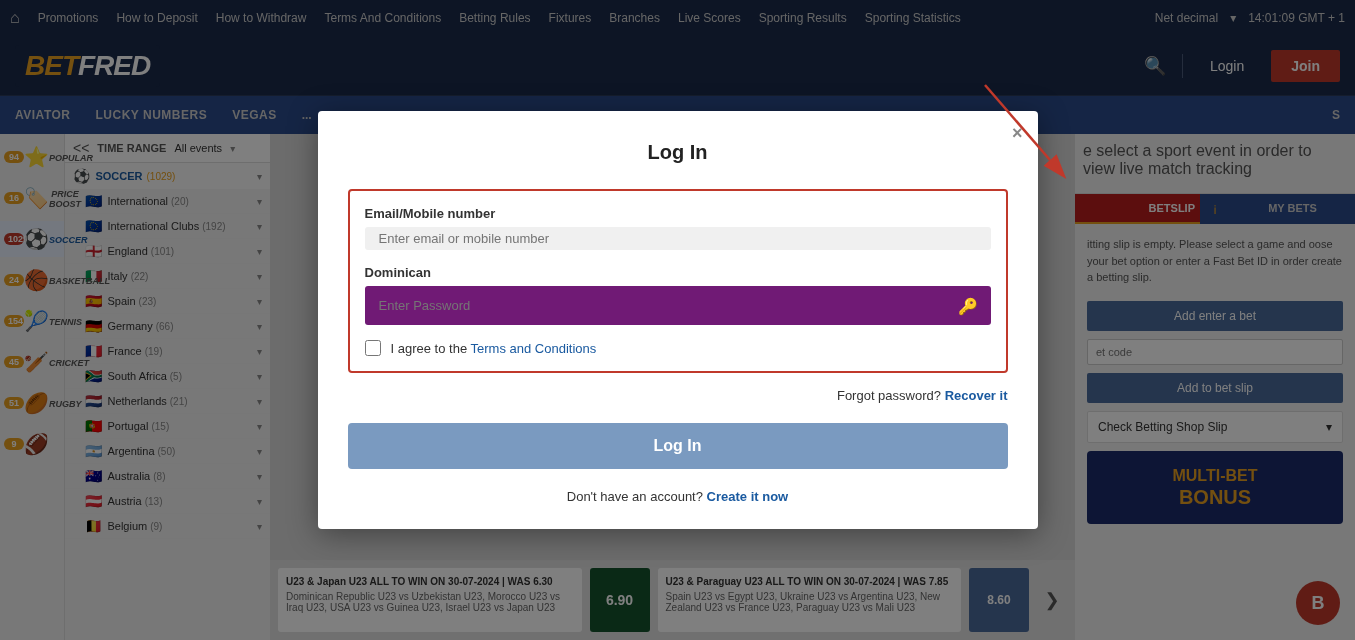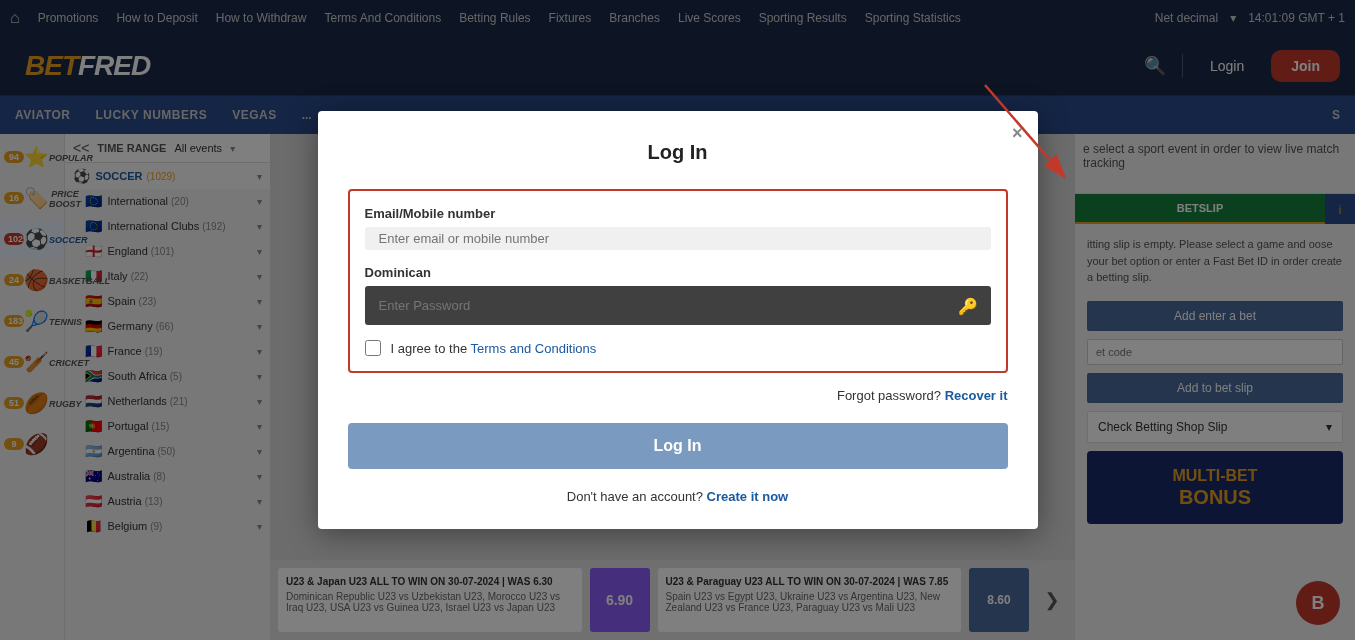--- a/index.html
+++ b/index.html
@@ -85,21 +85,21 @@
       padding: 6px 12px;
     }
     .join-btn {
       background: #c0392b;
       border: none;
       color: #fff;
       font-size: 14px;
       font-weight: bold;
       cursor: pointer;
       padding: 8px 20px;
-      border-radius: 10px;
+      border-radius: 2px;
     }
 
     
     .sec-nav {
       background: #2a4a8a;
       height: 38px;
       display: flex;
       align-items: center;
       padding: 0 15px;
       gap: 25px;
@@ -234,23 +234,24 @@
     .betslip-tab {
       flex: 1;
       padding: 8px 5px;
       text-align: center;
       font-size: 11px;
       font-weight: bold;
       color: #ccc;
       cursor: pointer;
     }
     .betslip-tab.active {
-      background: #15803d;
+      background: #b91c1c;
       color: #fff;
       border-bottom: 2px solid #e8a020;
+      text-align: right;
     }
     .betslip-content {
       padding: 12px;
       flex: 1;
       background: #f0f0f0;
     }
     .betslip-empty-msg {
       font-size: 11px;
       color: #555;
       line-height: 1.5;
@@ -374,21 +375,21 @@
       border-radius: 3px;
       outline: none;
     }
     .form-input-password {
       position: relative;
     }
     .form-input-password input {
       width: 100%;
       padding: 12px 40px 12px 14px;
       border: none;
-      background: #404040;
+      background: #701a75;
       font-size: 13px;
       color: #aaa;
       border-radius: 3px;
       outline: none;
     }
     .password-icon {
       position: absolute;
       right: 12px;
       top: 50%;
       transform: translateY(-50%);
@@ -529,21 +530,21 @@
       <span class="badge" style="background:#c0392b;">1029</span>
       <span class="s-icon">⚽</span>
       <span class="s-label">SOCCER</span>
     </div>
     <div class="sport-icon-item">
       <span class="badge">24</span>
       <span class="s-icon">🏀</span>
       <span class="s-label">BASKETBALL</span>
     </div>
     <div class="sport-icon-item">
-      <span class="badge">183</span>
+      <span class="badge">154</span>
       <span class="s-icon">🎾</span>
       <span class="s-label">TENNIS</span>
     </div>
     <div class="sport-icon-item">
       <span class="badge">45</span>
       <span class="s-icon">🏏</span>
       <span class="s-label">CRICKET</span>
     </div>
     <div class="sport-icon-item">
       <span class="badge">51</span>
@@ -659,44 +660,45 @@
   </div>
 
   <div class="content-area">
     <div style="padding:8px; height:100%; overflow:hidden; background:#d8d8d8;">
 
       <div style="position:absolute; bottom:0; left:270px; right:280px; background:#e0e0e0; padding:8px; display:flex; gap:8px; height:80px; overflow:hidden;justify-content:flex-end;">
         <div style="background:#fff; border-radius:3px; padding:8px; flex:1; font-size:10px; color:#333;">
           <div style="font-weight:bold; margin-bottom:4px;">U23 &amp; Japan U23 ALL TO WIN ON 30-07-2024 | WAS 6.30</div>
           <div style="color:#666;">Dominican Republic U23 vs Uzbekistan U23, Morocco U23 vs Iraq U23, USA U23 vs Guinea U23, Israel U23 vs Japan U23</div>
         </div>
-        <div style="background:#8b5cf6; border-radius:3px; padding:8px; width:60px; display:flex; align-items:center; justify-content:center;">
+        <div style="background:#14532d; border-radius:3px; padding:8px; width:60px; display:flex; align-items:center; justify-content:center;">
           <span style="color:#fff; font-size:14px; font-weight:bold;">6.90</span>
         </div>
         <div style="background:#fff; border-radius:3px; padding:8px; flex:1; font-size:10px; color:#333;">
           <div style="font-weight:bold; margin-bottom:4px;">U23 &amp; Paraguay U23 ALL TO WIN ON 30-07-2024 | WAS 7.85</div>
           <div style="color:#666;">Spain U23 vs Egypt U23, Ukraine U23 vs Argentina U23, New Zealand U23 vs France U23, Paraguay U23 vs Mali U23</div>
         </div>
         <div style="background:#4a6a9a; border-radius:3px; padding:8px; width:60px; display:flex; align-items:center; justify-content:center;">
           <span style="color:#fff; font-size:12px; font-weight:bold;">8.60</span>
         </div>
         <div style="display:flex; align-items:center; justify-content:center; width:30px;">
           <span style="font-size:18px; color:#555; cursor:pointer;">❯</span>
         </div>
       </div>
     </div>
   </div>
 
   <div class="right-panel">
-    <div style="background:#f0f0f0; padding:8px; font-size:12px; color:#555; border-bottom:1px solid #ddd; min-height:60px;">
+    <div style="background:#f0f0f0; padding:8px; font-size:16px; color:#555; border-bottom:1px solid #ddd; min-height:60px;">
       <span>e select a sport event in order to view live match tracking</span>
     </div>
     <div class="betslip-tabs">
       <div class="betslip-tab active">BETSLIP</div>
       <div style="width:30px;display:flex;align-items:center;justify-content:center;color:#e8a020;font-size:12px;">ℹ</div>
+      <div class="betslip-tab">MY BETS</div>
     </div>
     <div class="betslip-content">
       <p class="betslip-empty-msg">itting slip is empty. Please select a game and oose your bet option or enter a Fast Bet ID in order create a betting slip.</p>
       <button class="add-book-bet-btn">Add enter a bet</button>
       <input class="bet-code-input" type="text" placeholder="et code" style="">
       <button class="add-bet-slip-btn">Add to bet slip</button>
       <div class="check-betting-shop">
         <span>Check Betting Shop Slip</span>
         <span>▾</span>
       </div>

